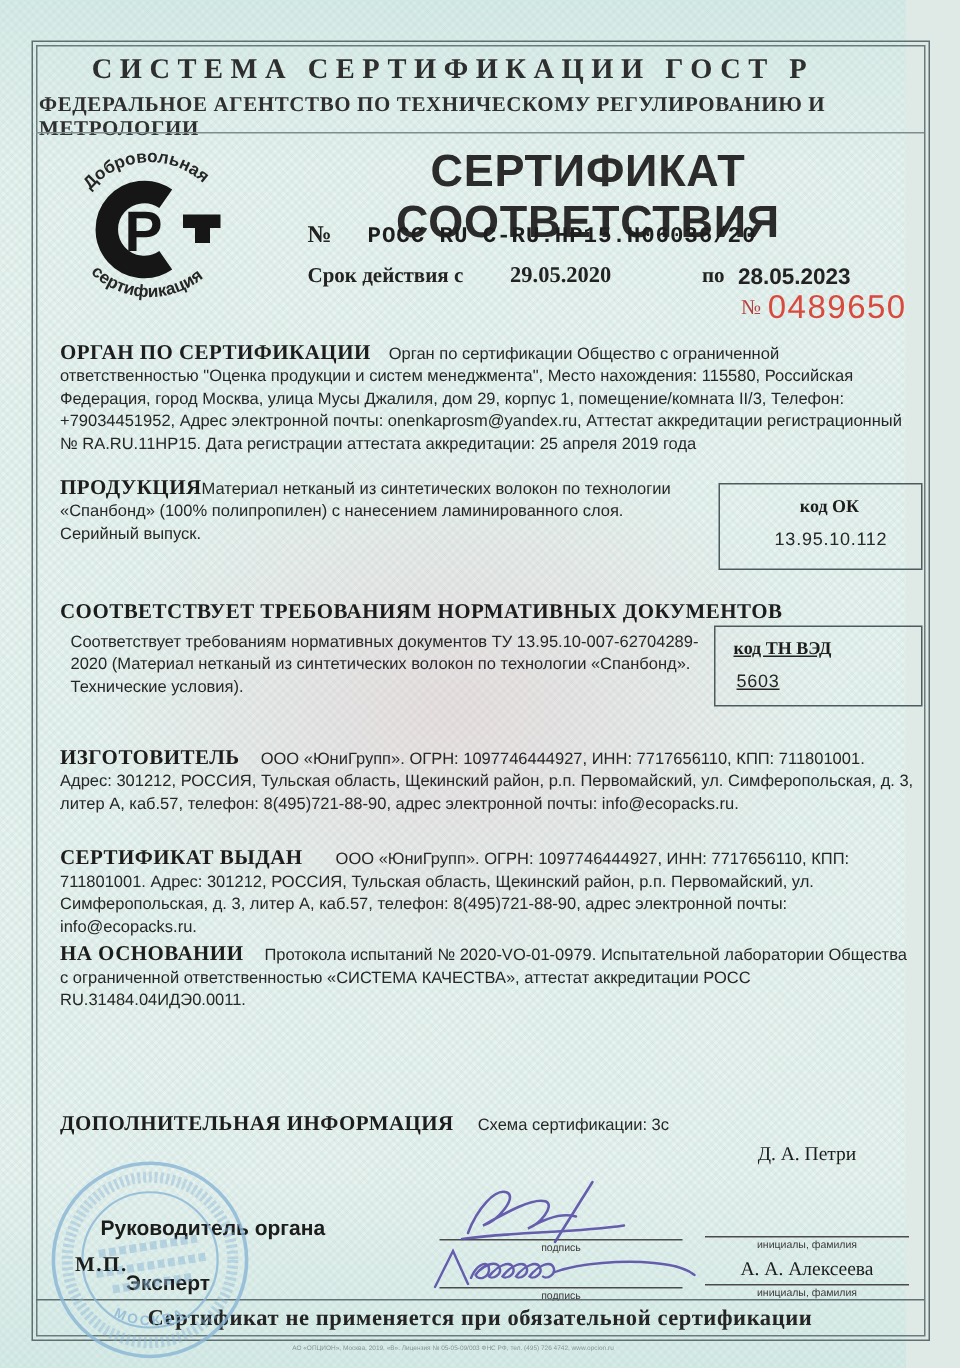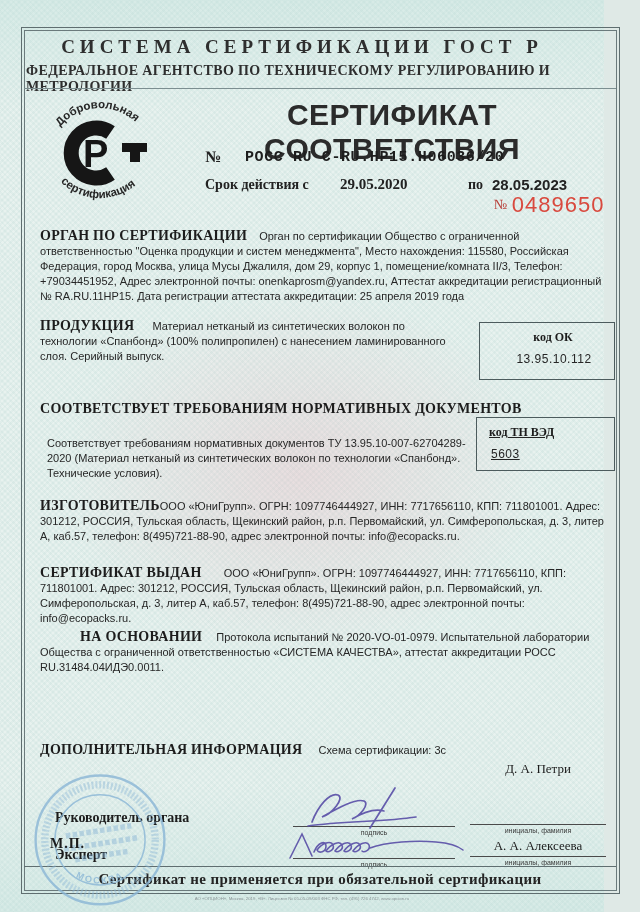--- a/index.html
+++ b/index.html
@@ -28,21 +28,21 @@
   .validity-po{left:452px;top:177px;font-family:"Liberation Serif",serif;font-weight:bold;font-size:14px;margin-left:16px;}
   .validity-to{left:492px;top:176px;font-family:Liberation Sans, sans-serif;font-weight:bold;font-size:15px;}
   .serial{left:494px;top:192px;white-space:nowrap;}
   .serial .sn-sign{font-family:"Liberation Serif",serif;font-size:14px;color:#b8403a;vertical-align:3px;}
   .serial .sn-digits{font-size:22px;letter-spacing:1px;color:#d9493e;}
   .sec{line-height:15px;font-size:11px;color:#262626;}
   .sec .lbl{font-family:"Liberation Serif",serif;font-weight:bold;font-size:14px;color:#1c1c1c;letter-spacing:.3px;}
   .codebox{border:1px solid #4c5b5d;background:rgba(255,255,255,0.0);}
   .codebox .cb-label{font-family:"Liberation Serif",serif;font-weight:bold;font-size:12px;margin:7px 0 0 12px;color:#1c1c1c;}
   .codebox .cb-value{font-size:12px;margin:7px 0 0 14px;color:#262626;letter-spacing:.5px;}
-  .sig-label{font-family:Liberation Serif, serif;font-weight:bold;font-size:14px;color:#1c1c1c;}
+  .sig-label{font-family:Liberation Sans, sans-serif;font-weight:bold;font-size:14px;color:#1c1c1c;margin-left:12px;}
   .sig-line{border-bottom:1px solid #4a4a4a;}
   .sig-caption{font-size:7px;color:#3a3a3a;text-align:center;}
   .sig-name{font-family:"Liberation Serif",serif;font-size:13px;color:#1c1c1c;text-align:center;}
   .bottom-sep{left:24px;top:866px;width:592px;border-top:1px solid #5f6e70;}
   .disclaimer{left:24px;top:871px;width:592px;text-align:center;font-family:"Liberation Serif",serif;font-weight:bold;font-size:15px;letter-spacing:.4px;color:#242424;}
   .printer-line{left:0;right:0;top:896px;text-align:center;font-size:6px;color:#8a9496;transform:scale(.72);transform-origin:50% 50%;}
   .mp{left:50px;top:836px;font-family:"Liberation Serif",serif;font-weight:bold;font-size:14px;letter-spacing:1px;color:#1c1c1c;z-index:4;}
   .stamp{left:26px;top:770px;opacity:.8;z-index:3;}
   .rst-logo{left:34px;top:96px;}
   .sig-svg{z-index:2;}
@@ -92,46 +92,46 @@
   <div class="abs serial">
     <span class="sn-sign">№</span>
     <span class="sn-digits">0489650</span>
   </div>
 
   <div class="abs sec" style="left:40px;top:228px;width:572px;">
     <span class="lbl" style="margin-right:12px;">ОРГАН ПО СЕРТИФИКАЦИИ</span><span>Орган по сертификации Общество с ограниченной ответственностью "Оценка продукции и систем менеджмента", Место нахождения: 115580, Российская Федерация, город Москва, улица Мусы Джалиля, дом 29, корпус 1, помещение/комната II/3, Телефон: +79034451952, Адрес электронной почты: onenkaprosm@yandex.ru, Аттестат аккредитации регистрационный № RA.RU.11HP15. Дата регистрации аттестата аккредитации: 25 апреля 2019 года</span>
   </div>
 
   <div class="abs sec" style="left:40px;top:318px;width:422px;">
-    <span class="lbl" style="margin-right:18px;">ПРОДУКЦИЯ</span><span>Материал нетканый из синтетических волокон по технологии «Спанбонд» (100% полипропилен) с нанесением ламинированного слоя. Серийный выпуск.</span>
+    <span class="lbl" style="">ПРОДУКЦИЯ</span><span>Материал нетканый из синтетических волокон по технологии «Спанбонд» (100% полипропилен) с нанесением ламинированного слоя. Серийный выпуск.</span>
   </div>
   <div class="abs codebox" style="left:479px;top:322px;width:134px;height:56px;text-align:center;">
     <div class="cb-label">код ОК</div>
     <div class="cb-value">13.95.10.112</div>
   </div>
 
   <div class="abs" style="left:40px;top:401px;">
     <div class="sec"><span class="lbl">СООТВЕТСТВУЕТ ТРЕБОВАНИЯМ НОРМАТИВНЫХ ДОКУМЕНТОВ</span></div>
-    <div class="sec" style="width:438px;margin-top:19px;padding-left:7px;">Соответствует требованиям нормативных документов ТУ 13.95.10-007-62704289-2020 (Материал нетканый из синтетических волокон по технологии «Спанбонд». Технические условия).</div>
+    <div class="sec" style="width:438px;margin-top:4px;padding-left:7px;">Соответствует требованиям нормативных документов ТУ 13.95.10-007-62704289-2020 (Материал нетканый из синтетических волокон по технологии «Спанбонд». Технические условия).</div>
   </div>
   <div class="abs codebox" style="left:476px;top:417px;width:137px;height:52px;text-decoration:underline;">
     <div class="cb-label">код ТН ВЭД</div>
     <div class="cb-value">5603</div>
   </div>
 
   <div class="abs sec" style="left:40px;top:498px;width:572px;">
-    <span class="lbl" style="">ИЗГОТОВИТЕЛЬ</span><span>ООО «ЮниГрупп». ОГРН: 1097746444927, ИНН: 7717656110, КПП: 711801001. Адрес: 301212, РОССИЯ, Тульская область, Щекинский район, р.п. Первомайский, ул. Симферопольская, д. 3, литер А, каб.57, телефон: 8(495)721-88-90, адрес электронной почты: info@ecopacks.ru.</span>
+    <span class="lbl" style="margin-right:14px;">ИЗГОТОВИТЕЛЬ</span><span>ООО «ЮниГрупп». ОГРН: 1097746444927, ИНН: 7717656110, КПП: 711801001. Адрес: 301212, РОССИЯ, Тульская область, Щекинский район, р.п. Первомайский, ул. Симферопольская, д. 3, литер А, каб.57, телефон: 8(495)721-88-90, адрес электронной почты: info@ecopacks.ru.</span>
   </div>
 
   <div class="abs sec" style="left:40px;top:565px;width:572px;">
     <span class="lbl" style="margin-right:22px;">СЕРТИФИКАТ ВЫДАН</span><span>ООО «ЮниГрупп». ОГРН: 1097746444927, ИНН: 7717656110, КПП: 711801001. Адрес: 301212, РОССИЯ, Тульская область, Щекинский район, р.п. Первомайский, ул. Симферопольская, д. 3, литер А, каб.57, телефон: 8(495)721-88-90, адрес электронной почты: info@ecopacks.ru.</span>
   </div>
 
   <div class="abs sec" style="left:40px;top:629px;width:572px;">
-    <span class="lbl" style="margin-right:14px;margin-left:40px;">НА ОСНОВАНИИ</span><span>Протокола испытаний № 2020-VO-01-0979. Испытательной лаборатории Общества с ограниченной ответственностью «СИСТЕМА КАЧЕСТВА», аттестат аккредитации РОСС RU.31484.04ИДЭ0.0011.</span>
+    <span class="lbl" style="margin-right:14px;">НА ОСНОВАНИИ</span><span>Протокола испытаний № 2020-VO-01-0979. Испытательной лаборатории Общества с ограниченной ответственностью «СИСТЕМА КАЧЕСТВА», аттестат аккредитации РОСС RU.31484.04ИДЭ0.0011.</span>
   </div>
 
   <div class="abs sec" style="left:40px;top:742px;width:572px;">
     <span class="lbl" style="margin-right:16px;">ДОПОЛНИТЕЛЬНАЯ ИНФОРМАЦИЯ</span><span>Схема сертификации: 3с</span>
   </div>
 
   <svg class="abs stamp" width="148" height="138" viewBox="0 0 160 150">
     <g stroke="#8ab6d6" fill="none">
       <circle cx="80" cy="76" r="70" stroke-width="2.6"></circle>
       <circle cx="80" cy="76" r="49" stroke-width="1.6"></circle>
@@ -158,21 +158,21 @@
       <path d="M97 2 L72 42"></path>
       <path d="M10 40 C45 35 85 36 118 31"></path>
     </g>
   </svg>
   <div class="abs sig-line" style="left:293px;top:802px;width:162px;height:24px;"></div>
   <div class="abs sig-caption" style="left:293px;top:829px;width:162px;">подпись</div>
   <div class="abs sig-name" style="left:470px;top:761px;width:136px;">Д. А. Петри</div>
   <div class="abs sig-line" style="left:470px;top:806px;width:136px;height:18px;"></div>
   <div class="abs sig-caption" style="left:470px;top:827px;width:136px;">инициалы, фамилия</div>
 
-  <div class="abs sig-label" style="left:55px;top:847px;">Эксперт</div>
+  <div class="abs sig-label" style="left:72px;top:847px;">Эксперт</div>
   <svg class="abs sig-svg" style="left:286px;top:828px;" width="180" height="36" viewBox="0 0 180 36">
     <g fill="none" stroke="#5b51a8" stroke-width="1.6" stroke-linecap="round" opacity=".92">
       <path d="M4 30 L16 6 L26 28"></path>
       <path d="M28 24 C32 14 40 12 40 18 C40 24 33 26 31 22 C36 15 45 12 47 17 C49 22 42 25 40 23 C45 16 54 12 56 17 C58 22 51 25 49 23 C54 16 63 12 65 17 C67 22 60 25 58 23 C63 16 72 12 74 17 C76 22 69 25 67 23 C72 16 81 12 83 17 C85 22 78 25 76 23"></path>
       <path d="M84 20 C100 14 130 12 150 14 C162 15 172 18 177 22"></path>
     </g>
   </svg>
   <div class="abs sig-line" style="left:293px;top:834px;width:162px;height:24px;"></div>
   <div class="abs sig-caption" style="left:293px;top:861px;width:162px;">подпись</div>
   <div class="abs sig-name" style="left:470px;top:838px;width:136px;">А. А. Алексеева</div>

